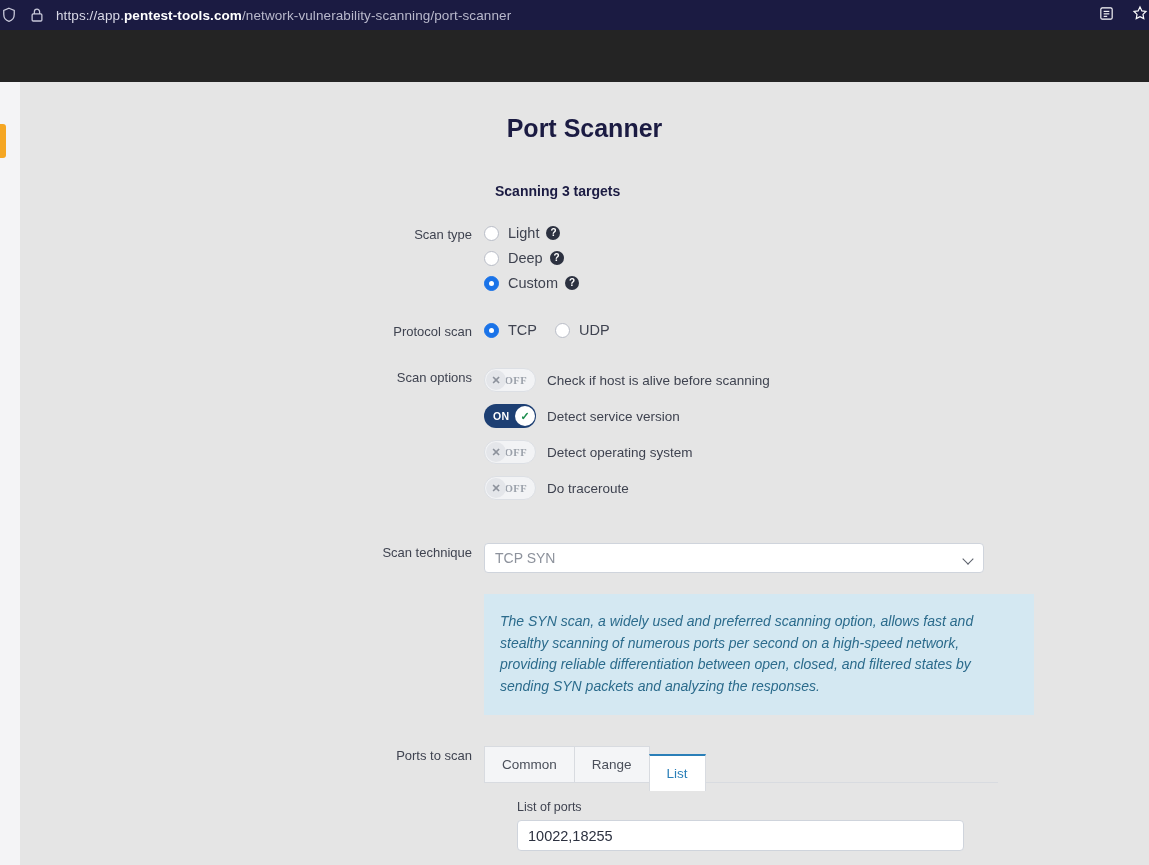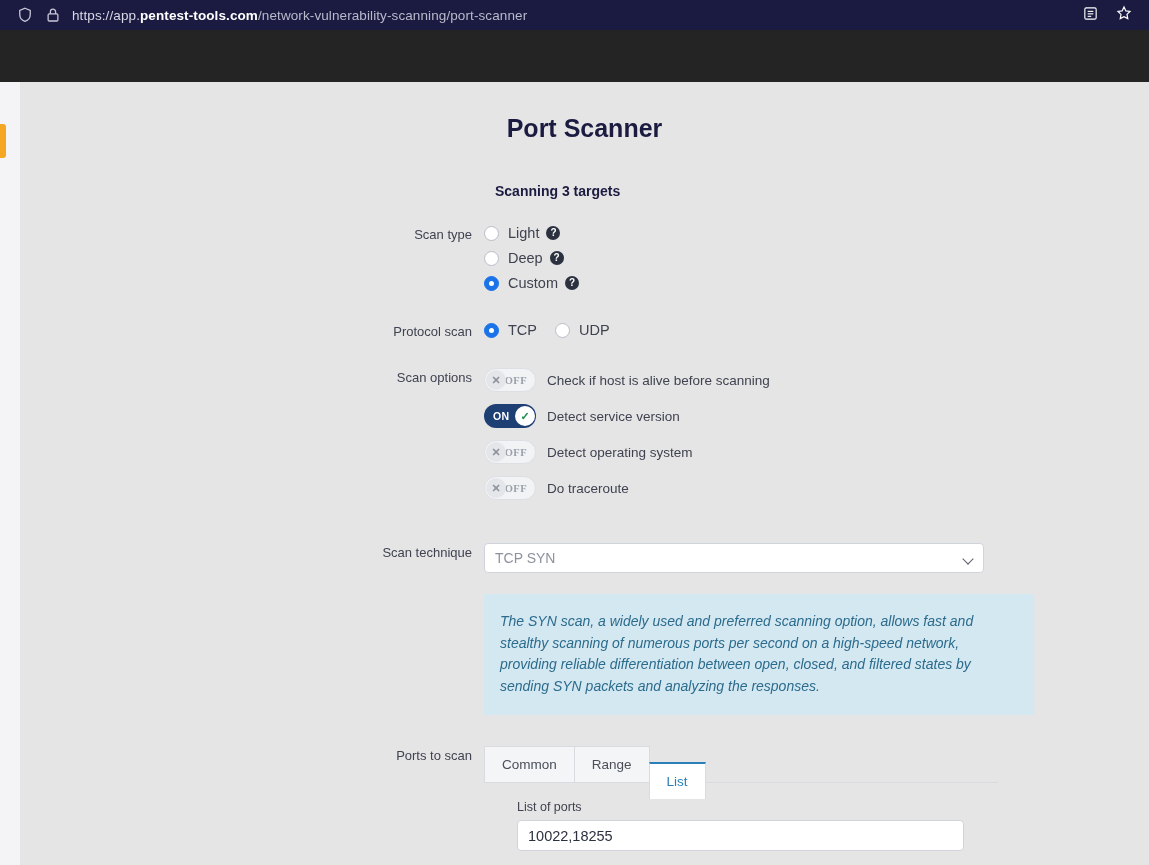--- a/index.html
+++ b/index.html
@@ -10,21 +10,21 @@
     font-family: "Liberation Sans", sans-serif;
     background: #ffffff;
   }
 
   
   .browser-bar {
     position: absolute; top: 0; left: 0;
     width: 1149px; height: 30px;
     background: #1b1b42;
     display: flex; align-items: center;
-    padding: 0 16px;
+    padding: 0 0;
   }
   .chrome-icon { width: 18px; height: 18px; margin-right: 10px; flex: none; }
   .url-text {
     color: #b9b9cc;
     font-size: 13.5px;
     letter-spacing: 0.1px;
     white-space: nowrap;
   }
   .url-text .host { color: #ffffff; font-weight: bold; }
   .url-text .host-pre { color: #d8d8e6; }
@@ -239,21 +239,21 @@
     background: #f4f5f7;
     border: 1px solid #d8dbe0;
     border-bottom: none;
     margin-right: -1px;
   }
   .tab.active {
     background: #ffffff;
     color: #2a7fb8;
     border-top: 2px solid #2a7fb8;
     position: relative;
-    top: 16px;
+    top: 8px;
     margin-bottom: -1px;
     padding-bottom: 10px;
   }
   .field-label {
     font-size: 12.5px;
     color: #3f4350;
     margin: 17px 0 6px 33px;
   }
   .text-input {
     margin-left: 33px;

